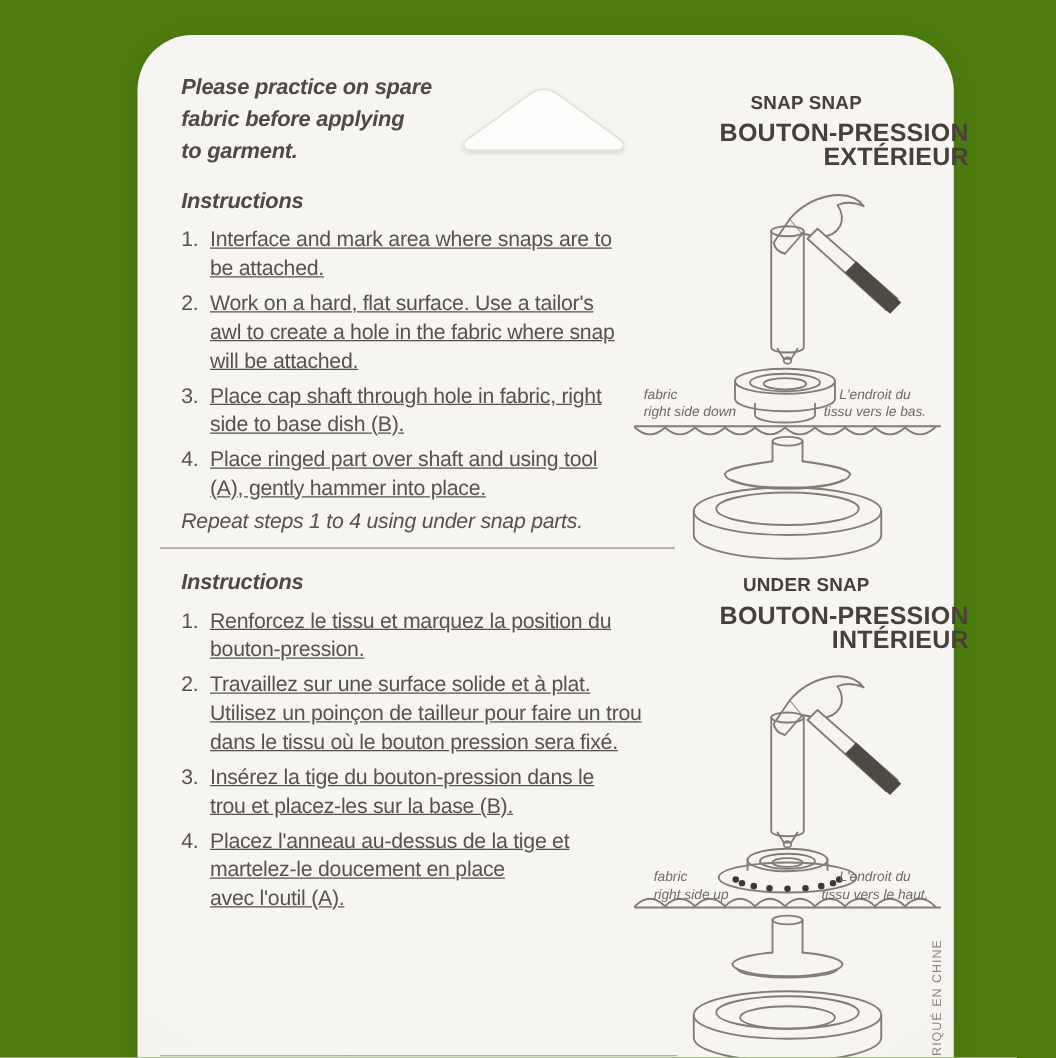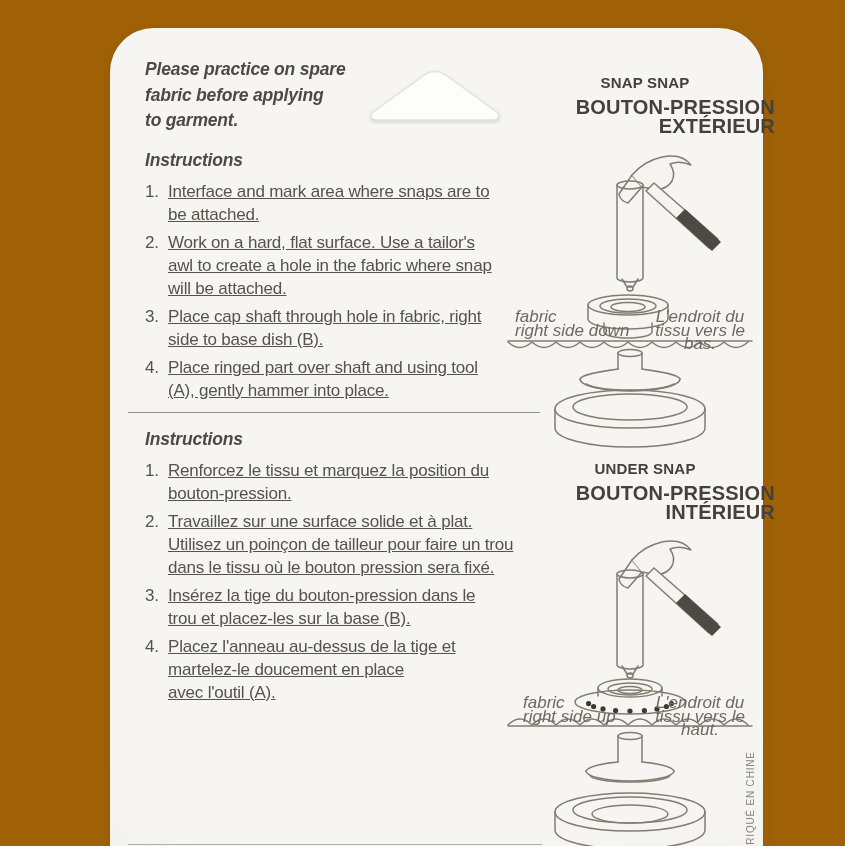--- a/index.html
+++ b/index.html
@@ -1,18 +1,18 @@
 <!DOCTYPE html>
 <html><head>
 <meta charset="utf-8">
 <style>
   html,body{margin:0;padding:0;}
   .stage{
     position:relative;width:845px;height:846px;overflow:hidden;
-    background:#a16207;
+    background:#4d7c0f;
     font-family:"Liberation Sans", sans-serif;
     -webkit-font-smoothing:antialiased;
   }
   .card{
     position:absolute;left:110px;top:28px;width:653px;height:840px;
     background:radial-gradient(120% 100% at 50% 40%, #f6f5f1 60%, #efede8 100%);
     border-radius:44px 44px 0 0;
     box-shadow:0 3px 16px rgba(60,55,45,0.14), 0 0 2px rgba(60,55,45,0.08);
   }
   
@@ -47,21 +47,21 @@
   
   .snap-title{position:absolute;left:405px;width:260px;text-align:center;color:#45403a;}
   .snap-title .t-en{font-size:15px;font-weight:bold;letter-spacing:0.2px;}
   .snap-title .t-fr{margin-top:7px;font-size:20px;font-weight:bold;line-height:19px;white-space:pre-line;letter-spacing:0.2px;text-align:right;}
   .snap-title.upper{top:46px;}
   .snap-title.under{top:432px;}
   .diagram{position:absolute;}
   .diagram.upper{left:390px;top:117px;}
   .diagram.under{left:390px;top:502px;}
   .fabric-label{
-    position:absolute;font-size:17px;font-style:italic;line-height:13.5px;
+    position:absolute;font-size:11px;font-style:italic;line-height:13.5px;
     color:#6f6961;white-space:pre-line;
   }
   .fabric-label.l-upper-en{left:405px;top:282px;text-align:left;}
   .fabric-label.l-upper-fr{left:528px;top:282px;width:124px;text-align:center;}
   .fabric-label.l-under-en{left:413px;top:668px;text-align:left;}
   .fabric-label.l-under-fr{left:528px;top:668px;width:124px;text-align:center;}
   .side-text{
     position:absolute;left:635px;top:838px;transform:rotate(-90deg);
     transform-origin:0 0;white-space:nowrap;
     font-size:10px;letter-spacing:0.8px;color:#8b857c;
@@ -99,20 +99,21 @@
           <span class="num">3.</span>
           <span class="txt">Place cap shaft through hole in fabric, right
 side to base dish (B).</span>
         </div>
         <div class="step">
           <span class="num">4.</span>
           <span class="txt">Place ringed part over shaft and using tool
 (A), gently hammer into place.</span>
         </div>
       </div>
+      <p class="repeat">Repeat steps 1 to 4 using under snap parts.</p>
 
       <div class="divider"></div>
 
       <div class="instr-h">Instructions</div>
       <div class="steps">
         <div class="step">
           <span class="num">1.</span>
           <span class="txt">Renforcez le tissu et marquez la position du
 bouton-pression.</span>
         </div>

